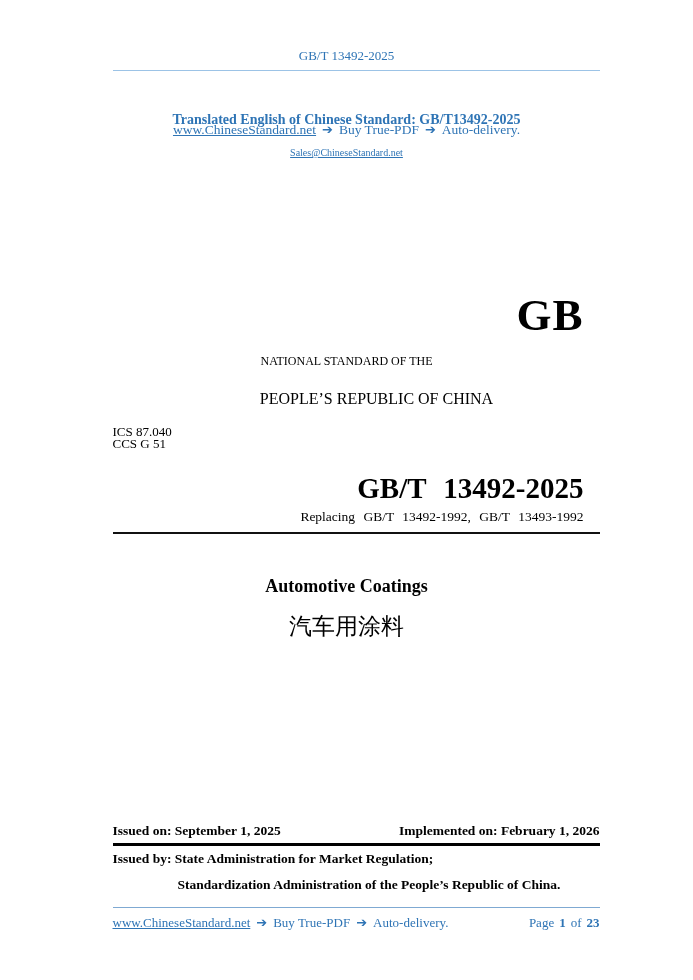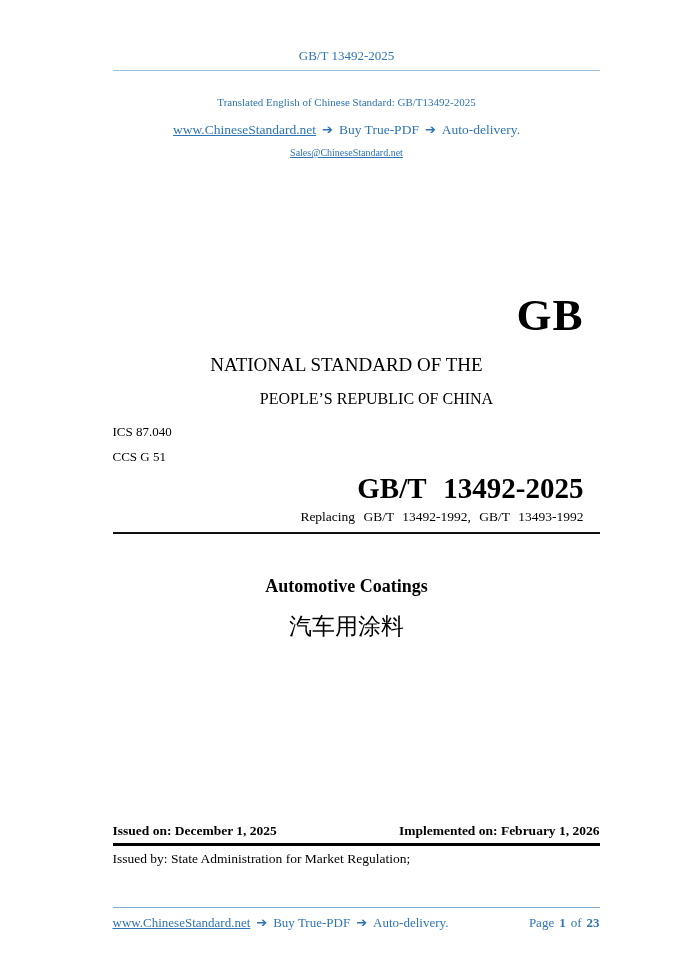--- a/index.html
+++ b/index.html
@@ -22,48 +22,48 @@
 
   .rule { position: absolute; left: 105px; width: 487px; }
   .rule-lightblue { height: 1px; background: #9CC3E6; }
   .rule-footer { height: 1px; background: #7FA9D2; }
   .rule-black-thin { height: 2px; background: #111111; }
   .rule-black-thick { height: 3px; background: #000000; }
 
   .header-docnum { top: 48px; font-size: 13px; }
   .hdr-rule { top: 70px; }
 
-  .translated-line { top: 96px; font-size: 11px; }
+  .translated-line { top: 112px; font-size: 14px; font-weight: bold; }
   .buy-line { top: 122px; font-size: 13.5px; }
   .sales-line { top: 147px; font-size: 10px; }
   .link { text-decoration: underline; cursor: pointer; }
   .arrow { font-family: "DejaVu Sans", sans-serif; margin: 0 6px; font-size: 13px; }
 
   .gb-logo { top: 291px; font-size: 45px; font-weight: bold; line-height: 1.1; letter-spacing: 1px; margin-left: 28px; }
 
-  .national-1 { top: 354px; font-size: 19px; }
+  .national-1 { top: 354px; font-size: 12px; }
   .national-2 { top: 390px; font-size: 16px; margin-left: 30px; }
 
   .ics-line { top: 424px; font-size: 13px; }
-  .ccs-line { top: 449px; font-size: 13px; }
+  .ccs-line { top: 436px; font-size: 13px; }
 
   .std-number { top: 472px; font-size: 29px; font-weight: bold; word-spacing: 10px; }
   .replacing { top: 509px; font-size: 13.5px; word-spacing: 5px; }
   .replacing-rule { top: 532px; }
 
   .title-en { top: 576px; font-size: 18px; font-weight: bold; }
   .title-zh { top: 611px; font-size: 23px; font-family: "DejaVu Sans", sans-serif; }
 
   .issue-row {
     top: 823px; left: 105px; width: 487px;
     display: flex; justify-content: space-between;
     font-size: 13.5px; font-weight: bold;
   }
   .issue-rule { top: 843px; }
-  .issued-by-1 { top: 851px; font-size: 13.5px; font-weight: normal; }
+  .issued-by-1 { top: 851px; font-size: 13.5px; font-weight: bold; }
   .issued-by-2 { top: 877px; left: 170px; font-size: 13.5px; font-weight: bold; }
 
   .footer-rule-pos { top: 907px; }
   .footer-row {
     top: 915px; left: 105px; width: 487px;
     display: flex; justify-content: space-between; align-items: baseline;
     font-size: 13px;
   }
   .pagenum { display: inline-block; }
   .pagenum span { margin-left: 5px; }
@@ -94,25 +94,26 @@
   <div class="abs content-l ccs-line">CCS G 51</div>
 
   <div class="abs content-r std-number">GB/T 13492-2025</div>
   <div class="abs content-r replacing">Replacing GB/T 13492-1992, GB/T 13493-1992</div>
   <div class="rule rule-black-thin replacing-rule"></div>
 
   <div class="abs center title-en">Automotive Coatings</div>
   <div class="abs center title-zh">汽车用涂料</div>
 
   <div class="abs issue-row">
-    <span>Issued on: December 1, 2025</span>
+    <span>Issued on: September 1, 2025</span>
     <span>Implemented on: February 1, 2026</span>
   </div>
   <div class="rule rule-black-thick issue-rule"></div>
   <div class="abs content-l issued-by-1">Issued by: State Administration for Market Regulation;</div>
+  <div class="abs issued-by-2">Standardization Administration of the People’s Republic of China.</div>
 
   <div class="rule rule-footer footer-rule-pos"></div>
   <div class="abs footer-row blue">
     <span>
       <span class="link">www.ChineseStandard.net</span><span class="arrow">➔</span><span>Buy True-PDF</span><span class="arrow">➔</span><span>Auto-delivery.</span>
     </span>
     <span class="pagenum">
       <span style="margin-left:16px;">Page</span><span class="bold">1</span><span>of</span><span class="bold">23</span>
     </span>
   </div>

